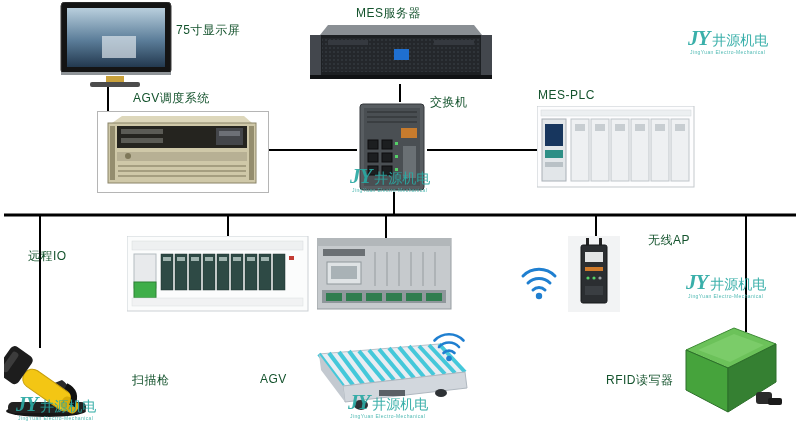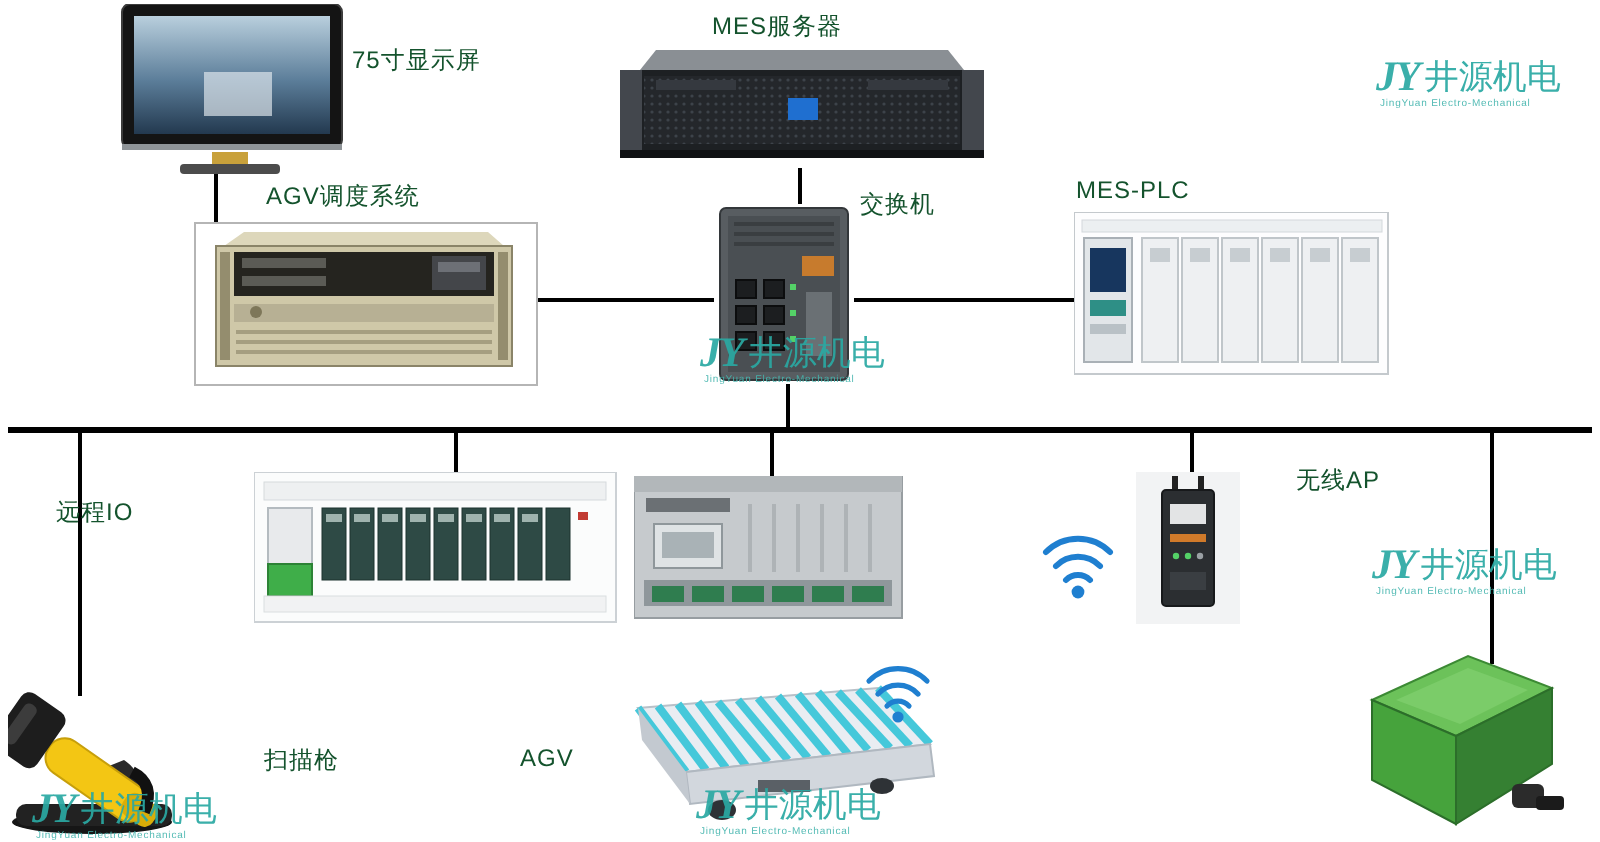--- a/index.html
+++ b/index.html
@@ -8,21 +8,21 @@
   .lines{position:absolute;left:0;top:0;z-index:1;pointer-events:none;}
   .dev{position:absolute;z-index:2;line-height:0;}
   .node-label{position:absolute;z-index:4;font-size:12px;color:#14532d;white-space:nowrap;
               font-weight:500;letter-spacing:.5px;}
   .agv-box{position:absolute;left:97px;top:111px;width:170px;height:80px;border:1px solid #b5b5b5;
            background:#fff;z-index:2;}
   .watermark{position:absolute;z-index:5;color:#2aa9a3;opacity:.92;white-space:nowrap;line-height:1;}
   .wm-row{display:flex;align-items:flex-end;gap:3px;}
   .wm-jy{font-family:"Liberation Serif","DejaVu Serif",serif;font-style:italic;font-weight:700;
          font-size:21px;letter-spacing:-1px;}
-  .wm-cn{font-size:17px;padding-bottom:2px;}
+  .wm-cn{font-size:14px;padding-bottom:2px;}
   .wm-en{font-size:5px;letter-spacing:.4px;margin-top:1px;margin-left:2px;color:#45b5ae;}
 </style>
 </head>
 <body>
 
 <div id="stage">
 
   <svg class="lines" width="800" height="421">
     <path d="M108 84 V111 M400 84 V102 M267 150 H357 M427 150 H537 M394 192 V215
              M40 216 V348 M228 216 V238 M386 216 V240 M596 216 V238 M746 216 V332" stroke="#000" stroke-width="2" fill="none"></path>
@@ -279,20 +279,21 @@
     <svg width="34" height="38" viewBox="0 0 34 38">
       <g stroke="#1f7fd0" stroke-width="2.6" fill="none" stroke-linecap="round">
         <path d="M11.5 25 A 7.5 7.5 0 0 1 22.5 25"></path>
         <path d="M7 19 A 13.5 13.5 0 0 1 27 19"></path>
         <path d="M2.5 12.5 A 20 20 0 0 1 31.5 12.5"></path>
       </g>
       <circle cx="17" cy="30.5" r="2.8" fill="#1f7fd0"></circle>
     </svg>
   </div>
 
+  <div class="node-label" style="left:606px;top:372px">RFID读写器</div>
   <div class="dev" style="left:676px;top:320px">
     <svg width="108" height="98" viewBox="0 0 108 98">
       <polygon points="10,30 58,8 100,24 52,48" fill="#6cc25a" stroke="#3c8a34"></polygon>
       <polygon points="10,30 52,48 52,92 10,70" fill="#46a33c" stroke="#2c6e2a"></polygon>
       <polygon points="52,48 100,24 100,62 52,92" fill="#358032" stroke="#2c6e2a"></polygon>
       <polygon points="22,30 58,14 88,25 54,42" fill="#82d06f" opacity=".7"></polygon>
       <rect x="80" y="72" width="16" height="12" rx="3" fill="#2b2b2b"></rect>
       <rect x="92" y="78" width="14" height="7" rx="2" fill="#1b1b1b"></rect>
     </svg>
   </div>

